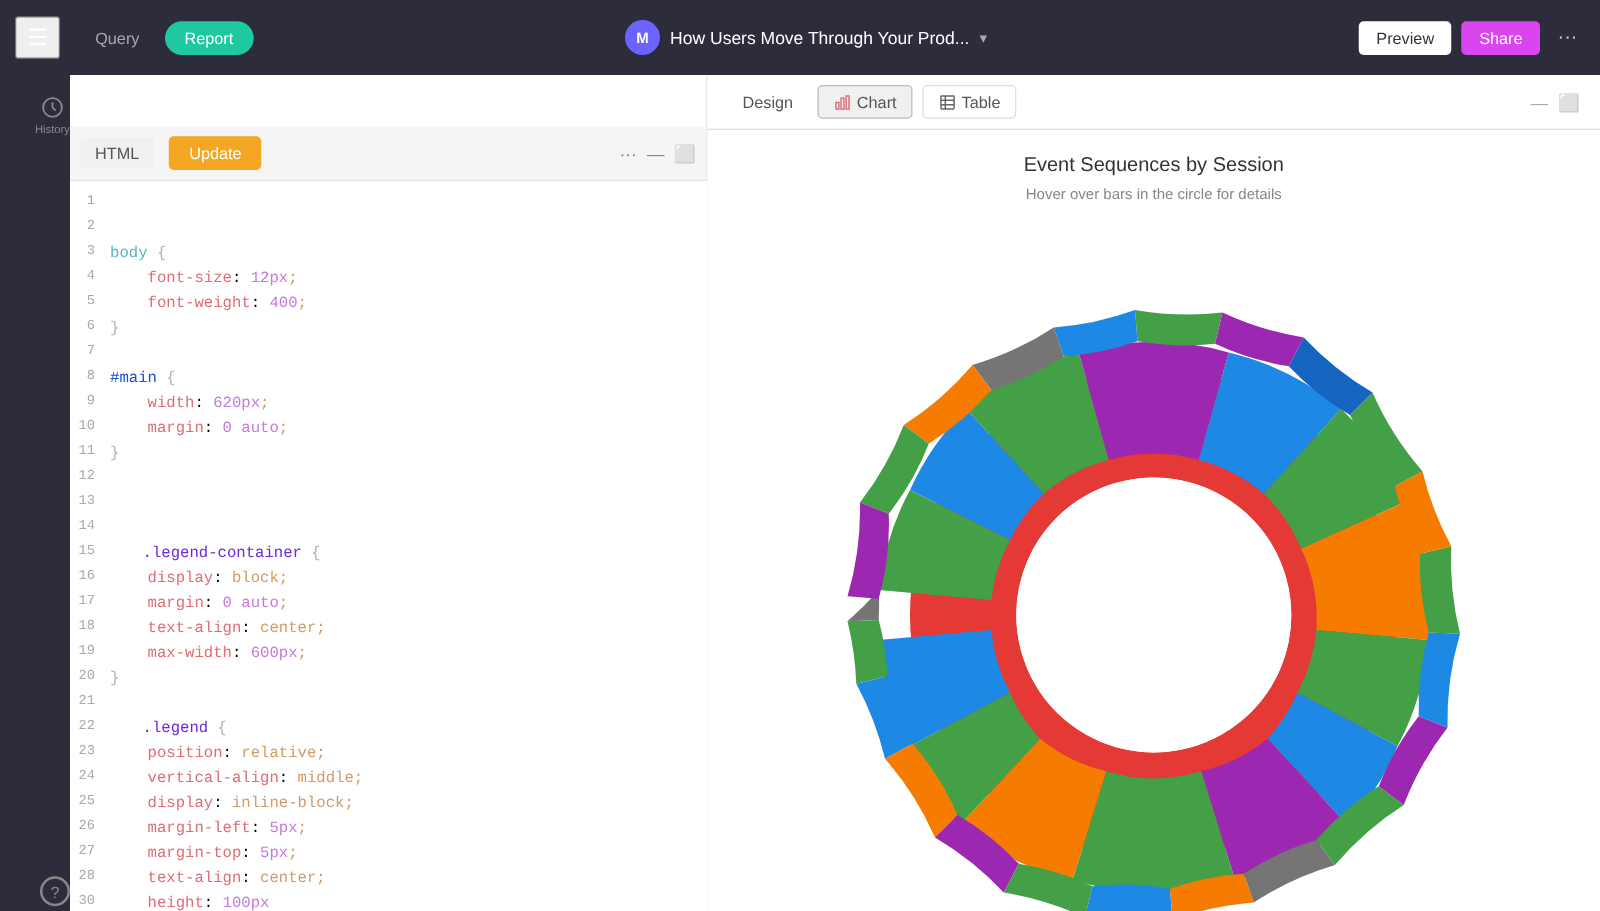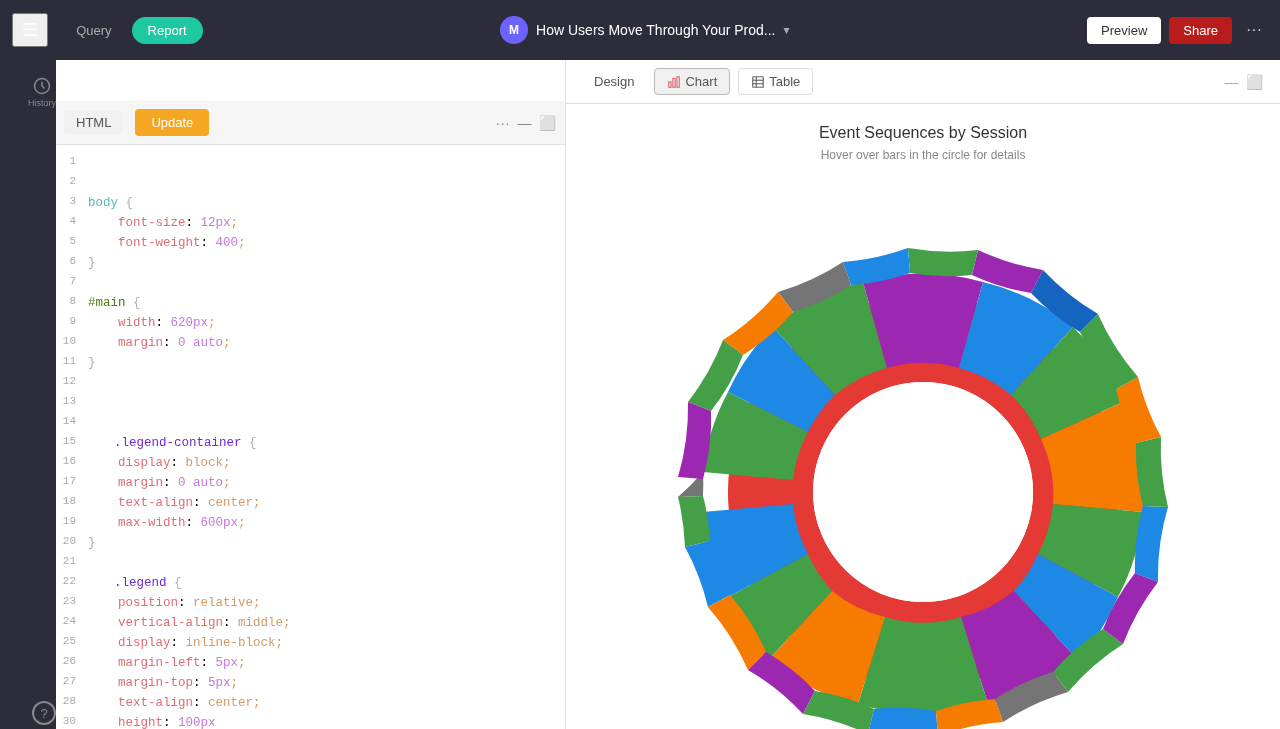--- a/index.html
+++ b/index.html
@@ -68,21 +68,21 @@
     .btn-preview {
       background: #fff;
       color: #333;
       border: none;
       padding: 6px 14px;
       border-radius: 4px;
       font-size: 13px;
       cursor: pointer;
     }
     .btn-share {
-      background: #b91c1c;
+      background: #d946ef;
       color: #fff;
       border: none;
       padding: 6px 14px;
       border-radius: 4px;
       font-size: 13px;
       cursor: pointer;
     }
     .btn-more {
       background: transparent;
       border: none;
@@ -192,21 +192,21 @@
       text-align: right;
       padding-right: 12px;
       user-select: none;
       font-size: 11px;
     }
     .line-content { flex: 1; white-space: pre; }
 
     
     .c-tag { color: #e06c75; }
     .c-selector { color: #56b6c2; }
-    .c-selector-id { color: #4d7c0f; }
+    .c-selector-id { color: #1d4ed8; }
     .c-prop { color: #e06c75; }
     .c-val { color: #d19a66; }
     .c-val-num { color: #c678dd; }
     .c-bracket { color: #abb2bf; }
     .c-class { color: #6d28d9; margin-left: 26px; }
 
     
     .code-area::-webkit-scrollbar { width: 8px; }
     .code-area::-webkit-scrollbar-thumb { background: #ddd; border-radius: 4px; }
 

